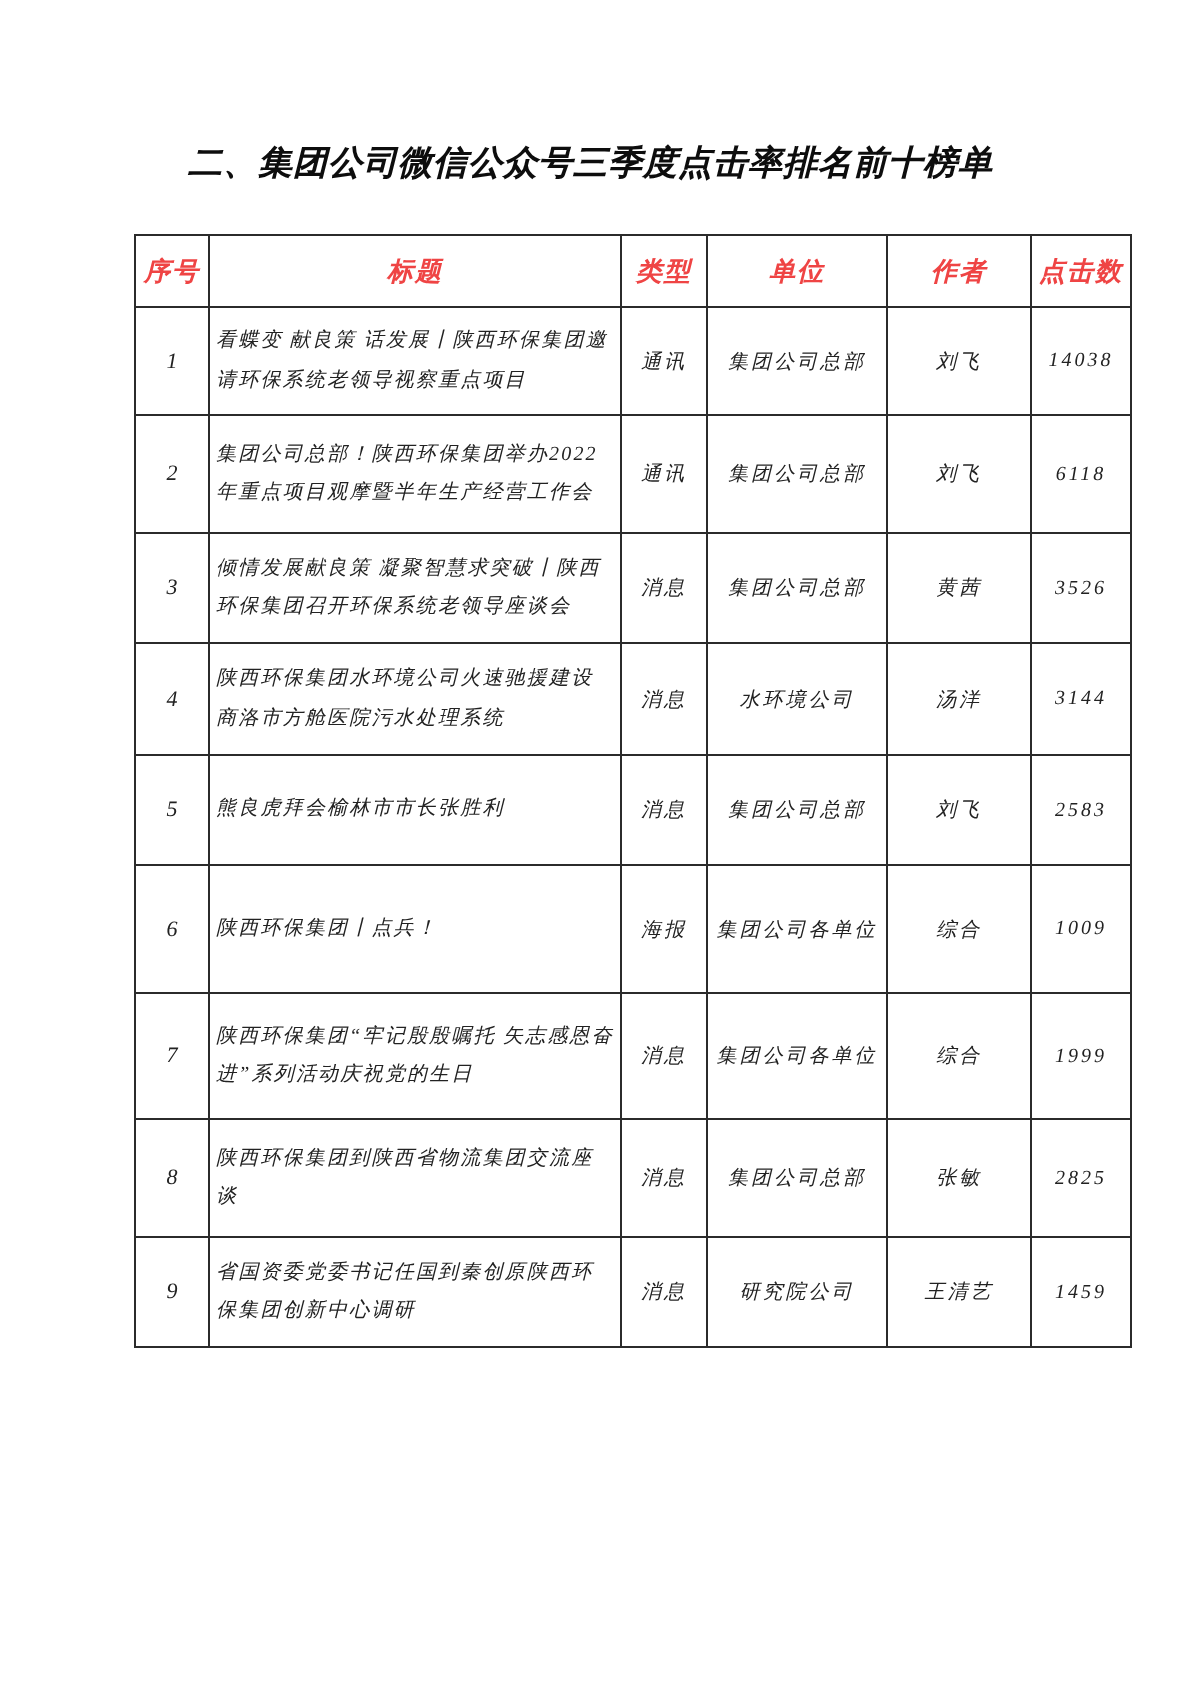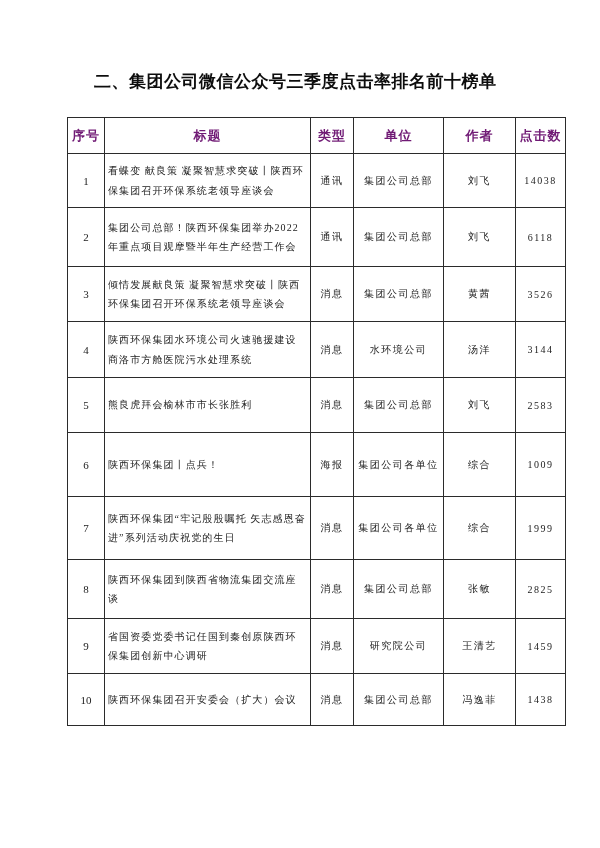--- a/index.html
+++ b/index.html
@@ -8,20 +8,21 @@
     background: #ffffff;
   }
   .page {
     position: relative;
     width: 600px;
     height: 848px;
     background: #ffffff;
     font-family: "Liberation Serif", "DejaVu Serif", serif;
     color: #1f1f1f;
     overflow: hidden;
+    font-style: italic;
   }
   .doc-title {
     position: absolute;
     top: 70px;
     left: 94px;
     font-size: 17px;
     font-weight: 700;
     letter-spacing: 0.5px;
     color: #0d0d0d;
     white-space: nowrap;
@@ -47,21 +48,21 @@
     padding: 1px 2px;
     vertical-align: middle;
     text-align: center;
     overflow: hidden;
   }
   .ranking-table thead tr { height: 36px; }
   .ranking-table th {
     font-size: 13px;
     font-weight: 700;
     letter-spacing: 1px;
-    color: #701a75;
+    color: #ef4444;
   }
   .ranking-table td {
     font-size: 10px;
     letter-spacing: 1.5px;
     color: #222222;
   }
   .ranking-table td.col-no {
     font-size: 11px;
     letter-spacing: 0;
   }
@@ -109,21 +110,21 @@
           <th>标题</th>
           <th>类型</th>
           <th>单位</th>
           <th>作者</th>
           <th>点击数</th>
         </tr>
     </thead>
     <tbody id="table-body">
         <tr>
           <td class="col-no">1</td>
-          <td class="col-title">看蝶变 献良策 凝聚智慧求突破丨陕西环保集团召开环保系统老领导座谈会</td>
+          <td class="col-title">看蝶变 献良策 话发展丨陕西环保集团邀请环保系统老领导视察重点项目</td>
           <td class="col-type">通讯</td>
           <td class="col-unit">集团公司总部</td>
           <td class="col-author">刘飞</td>
           <td class="col-clicks">14038</td>
         </tr>
         <tr>
           <td class="col-no">2</td>
           <td class="col-title">集团公司总部！陕西环保集团举办2022年重点项目观摩暨半年生产经营工作会</td>
           <td class="col-type">通讯</td>
           <td class="col-unit">集团公司总部</td>
@@ -179,23 +180,15 @@
           <td class="col-clicks">2825</td>
         </tr>
         <tr>
           <td class="col-no">9</td>
           <td class="col-title">省国资委党委书记任国到秦创原陕西环保集团创新中心调研</td>
           <td class="col-type">消息</td>
           <td class="col-unit">研究院公司</td>
           <td class="col-author">王清艺</td>
           <td class="col-clicks">1459</td>
         </tr>
-        <tr>
-          <td class="col-no">10</td>
-          <td class="col-title">陕西环保集团召开安委会（扩大）会议</td>
-          <td class="col-type">消息</td>
-          <td class="col-unit">集团公司总部</td>
-          <td class="col-author">冯逸菲</td>
-          <td class="col-clicks">1438</td>
-        </tr>
       </tbody>
   </table>
 </div>
 
 </body></html>

